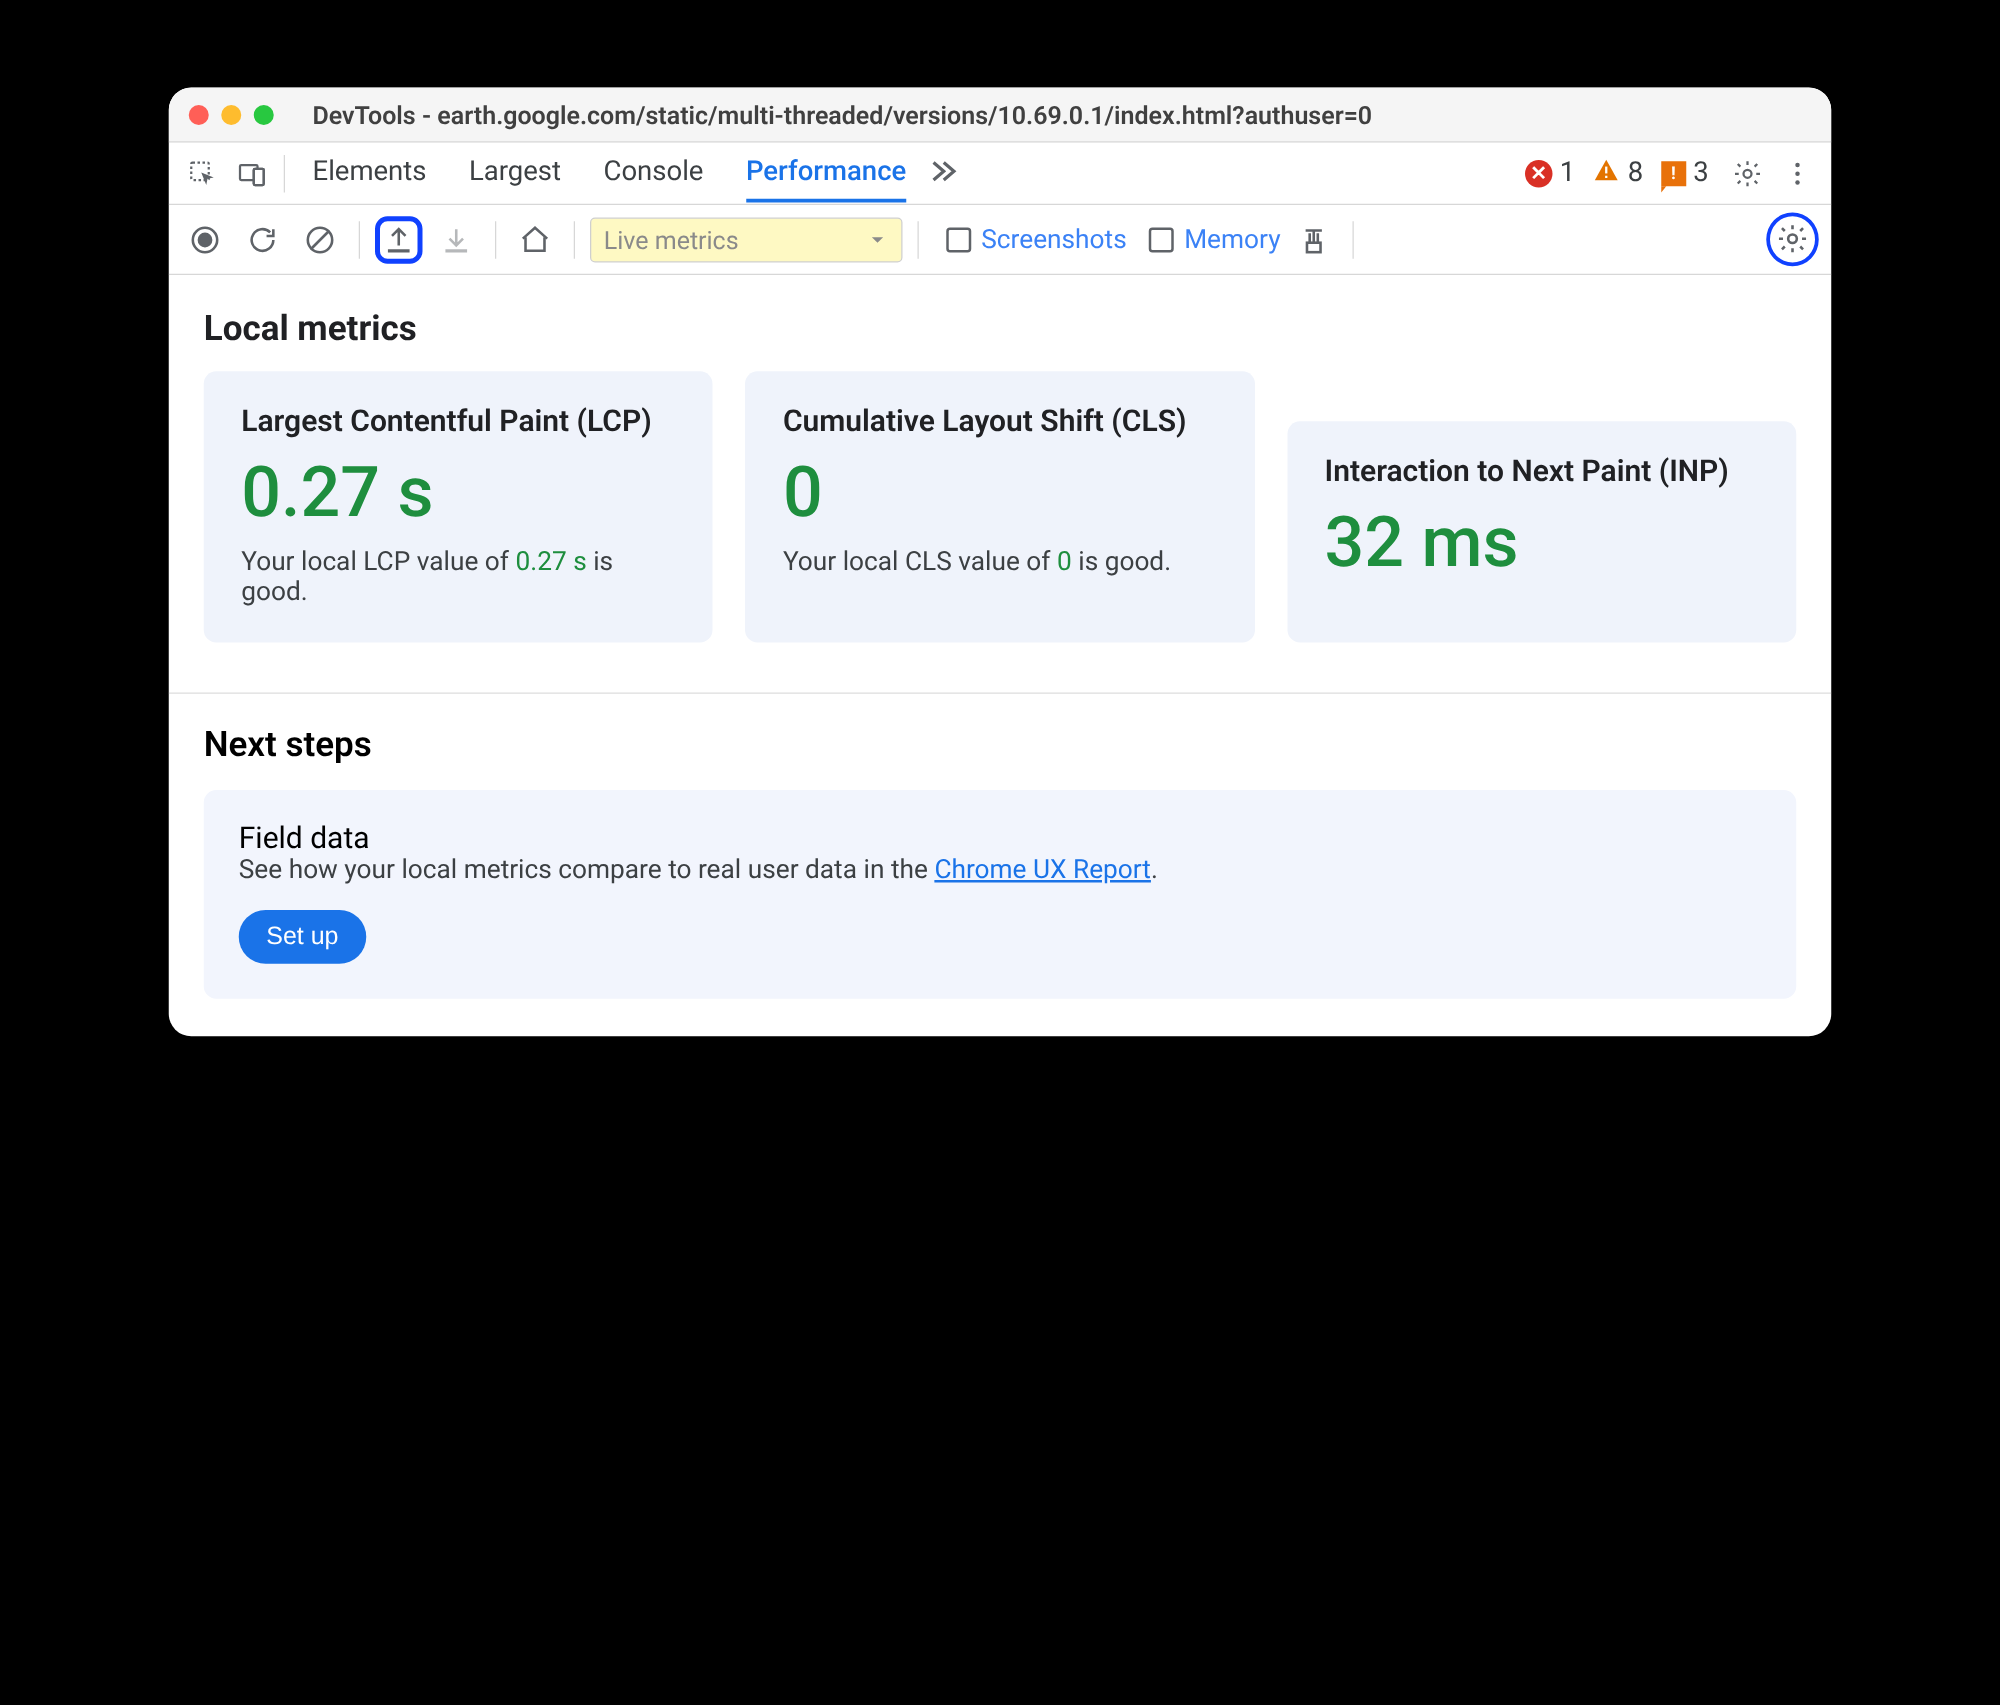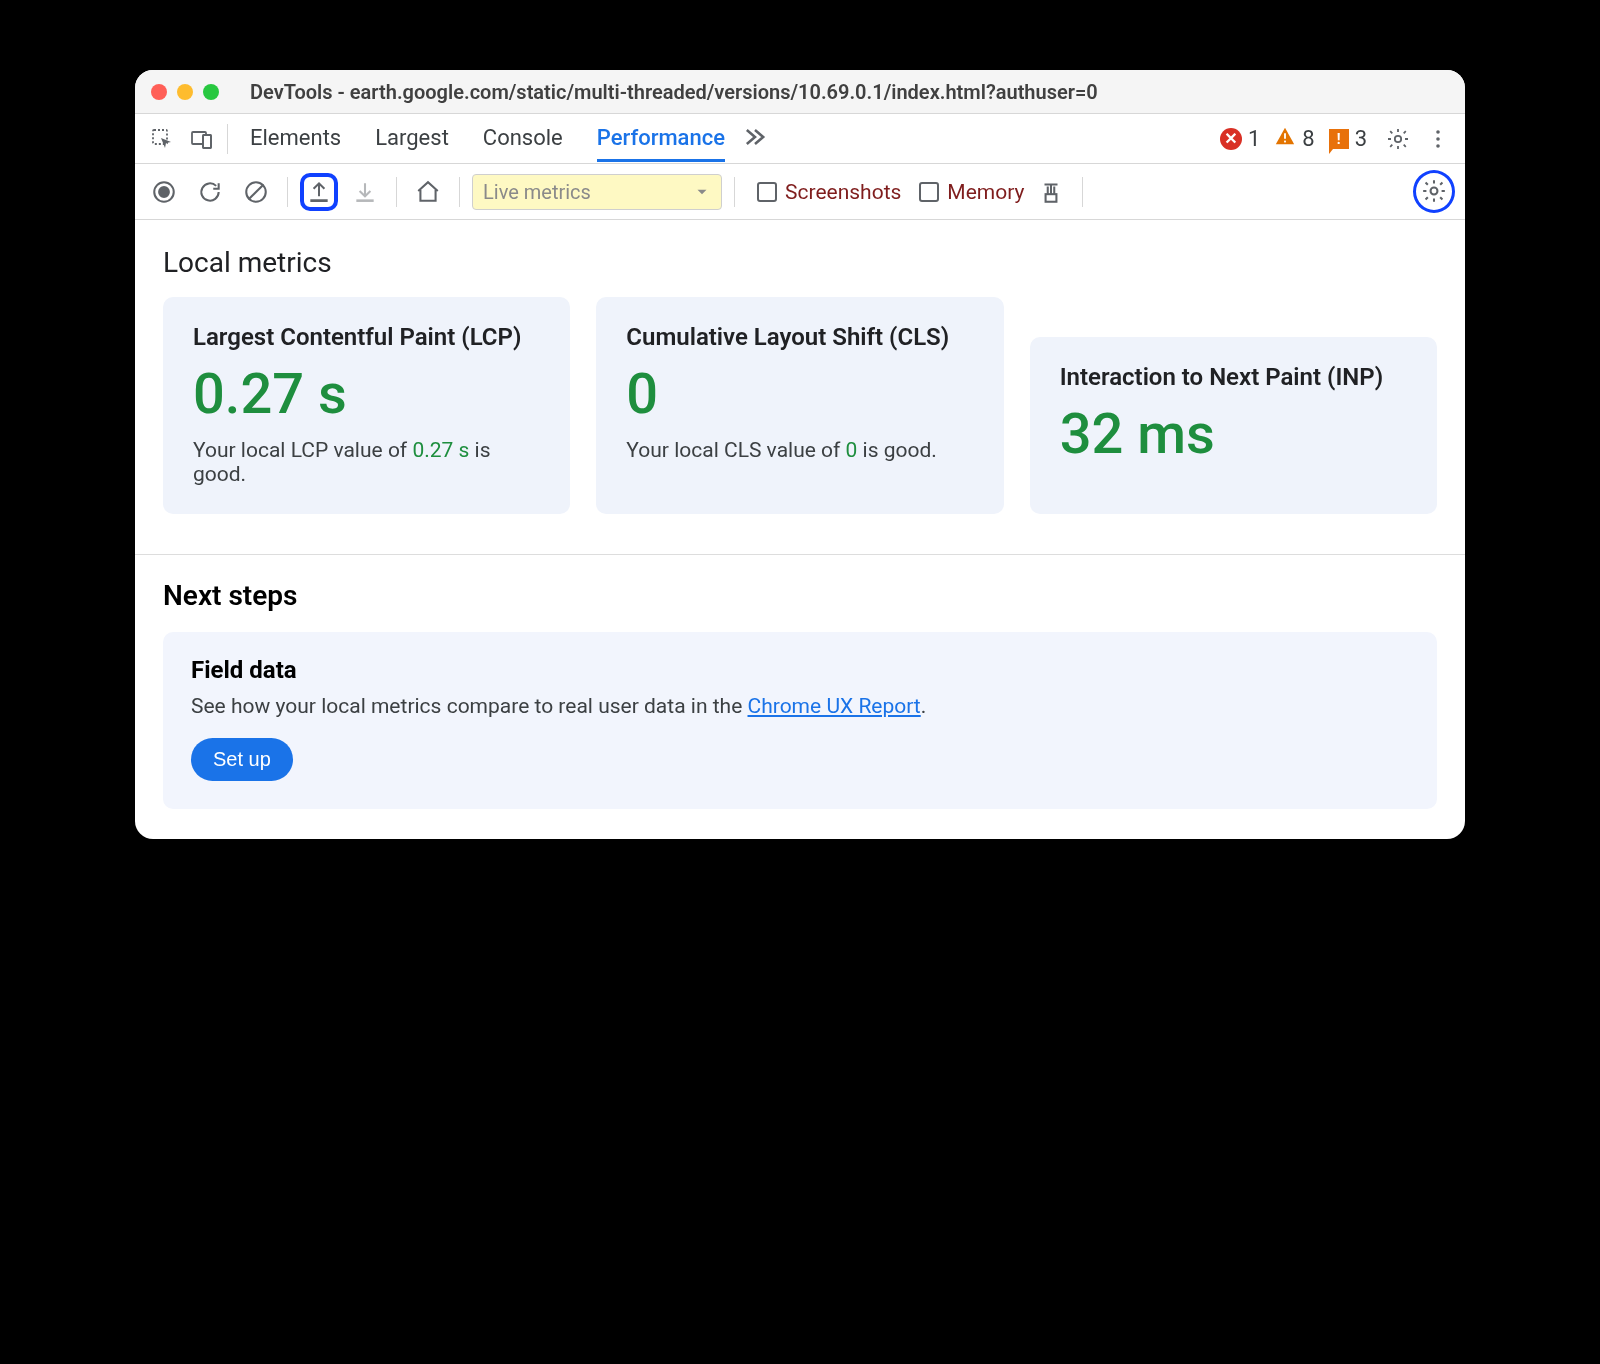--- a/index.html
+++ b/index.html
@@ -68,44 +68,44 @@
   .tool-icon{display:inline-flex;align-items:center;justify-content:center;width:38px;height:38px;border-radius:6px;color:#5f6368;}
   .tool-icon.disabled{opacity:.45;}
   .tool-icon svg{width:26px;height:26px;stroke:currentColor;fill:none;stroke-width:1.9;}
   .highlight-blue{border:4px solid #1041ff;border-radius:10px;}
   .select-box{
     display:flex;align-items:center;justify-content:space-between;
     height:36px;min-width:250px;padding:0 10px;
     border:1px solid #cfcfcf;border-radius:4px;background:#fef9c3;color:#8a8a8a;font-size:20px;
   }
   .select-box svg{width:18px;height:18px;fill:#8a8a8a;}
-  .checkbox-lbl{display:flex;align-items:center;gap:8px;font-size:21px;color:#7f1d1d;margin-left:10px;}
+  .checkbox-lbl{display:flex;align-items:center;gap:8px;font-size:21px;color:#3b82f6;margin-left:10px;}
   .checkbox-lbl .box{width:20px;height:20px;border:2px solid #5f6368;border-radius:3px;}
   .settings-ring{border:3px solid #1041ff;border-radius:50%;padding:2px;}
   .settings-ring .tool-icon{width:32px;height:32px;}
   
   .content{padding: 26px 28px 0 28px;}
-  .section-title{font-size:28px;font-weight:400;color:#202124;margin-bottom:18px;}
+  .section-title{font-size:28px;font-weight:700;color:#202124;margin-bottom:18px;}
   .metrics-grid{display:grid;grid-template-columns:1fr 1fr 1fr;gap:26px;}
   .card{
     background:#eff3fb;border-radius:10px;padding:26px 30px 28px 30px;
     display:flex;flex-direction:column;gap:14px;
   }
   .card h3{font-size:24px;font-weight:600;color:#202124;}
   .big-value{font-size:56px;font-weight:500;color:#1e8e3e;line-height:1.05;}
   .desc{font-size:21px;color:#3c4043;}
   .desc .good{color:#1e8e3e;}
   .card.truncated{padding-bottom:10px;margin-top:40px;}
   
   .next-steps{padding:24px 28px 30px 28px;}
   .next-steps h2{font-size:28px;font-weight:600;margin-bottom:20px;}
   .field-card{
     background:#f2f5fd;border-radius:10px;padding:24px 28px 28px 28px;
   }
-  .field-card h3{font-size:24px;font-weight:700;margin-bottom:10px;}
+  .field-card h3{font-size:24px;font-weight:400;}
   .field-card p{font-size:21px;color:#3c4043;margin-bottom:20px;}
   .field-card a{color:#1a73e8;text-decoration:underline;}
   .pill-btn{
     display:inline-block;background:#1a73e8;color:#fff;border:none;
     padding:10px 22px;border-radius:999px;font-size:20px;font-weight:500;cursor:pointer;
   }
 </style>
 </head>
 <body>
 

